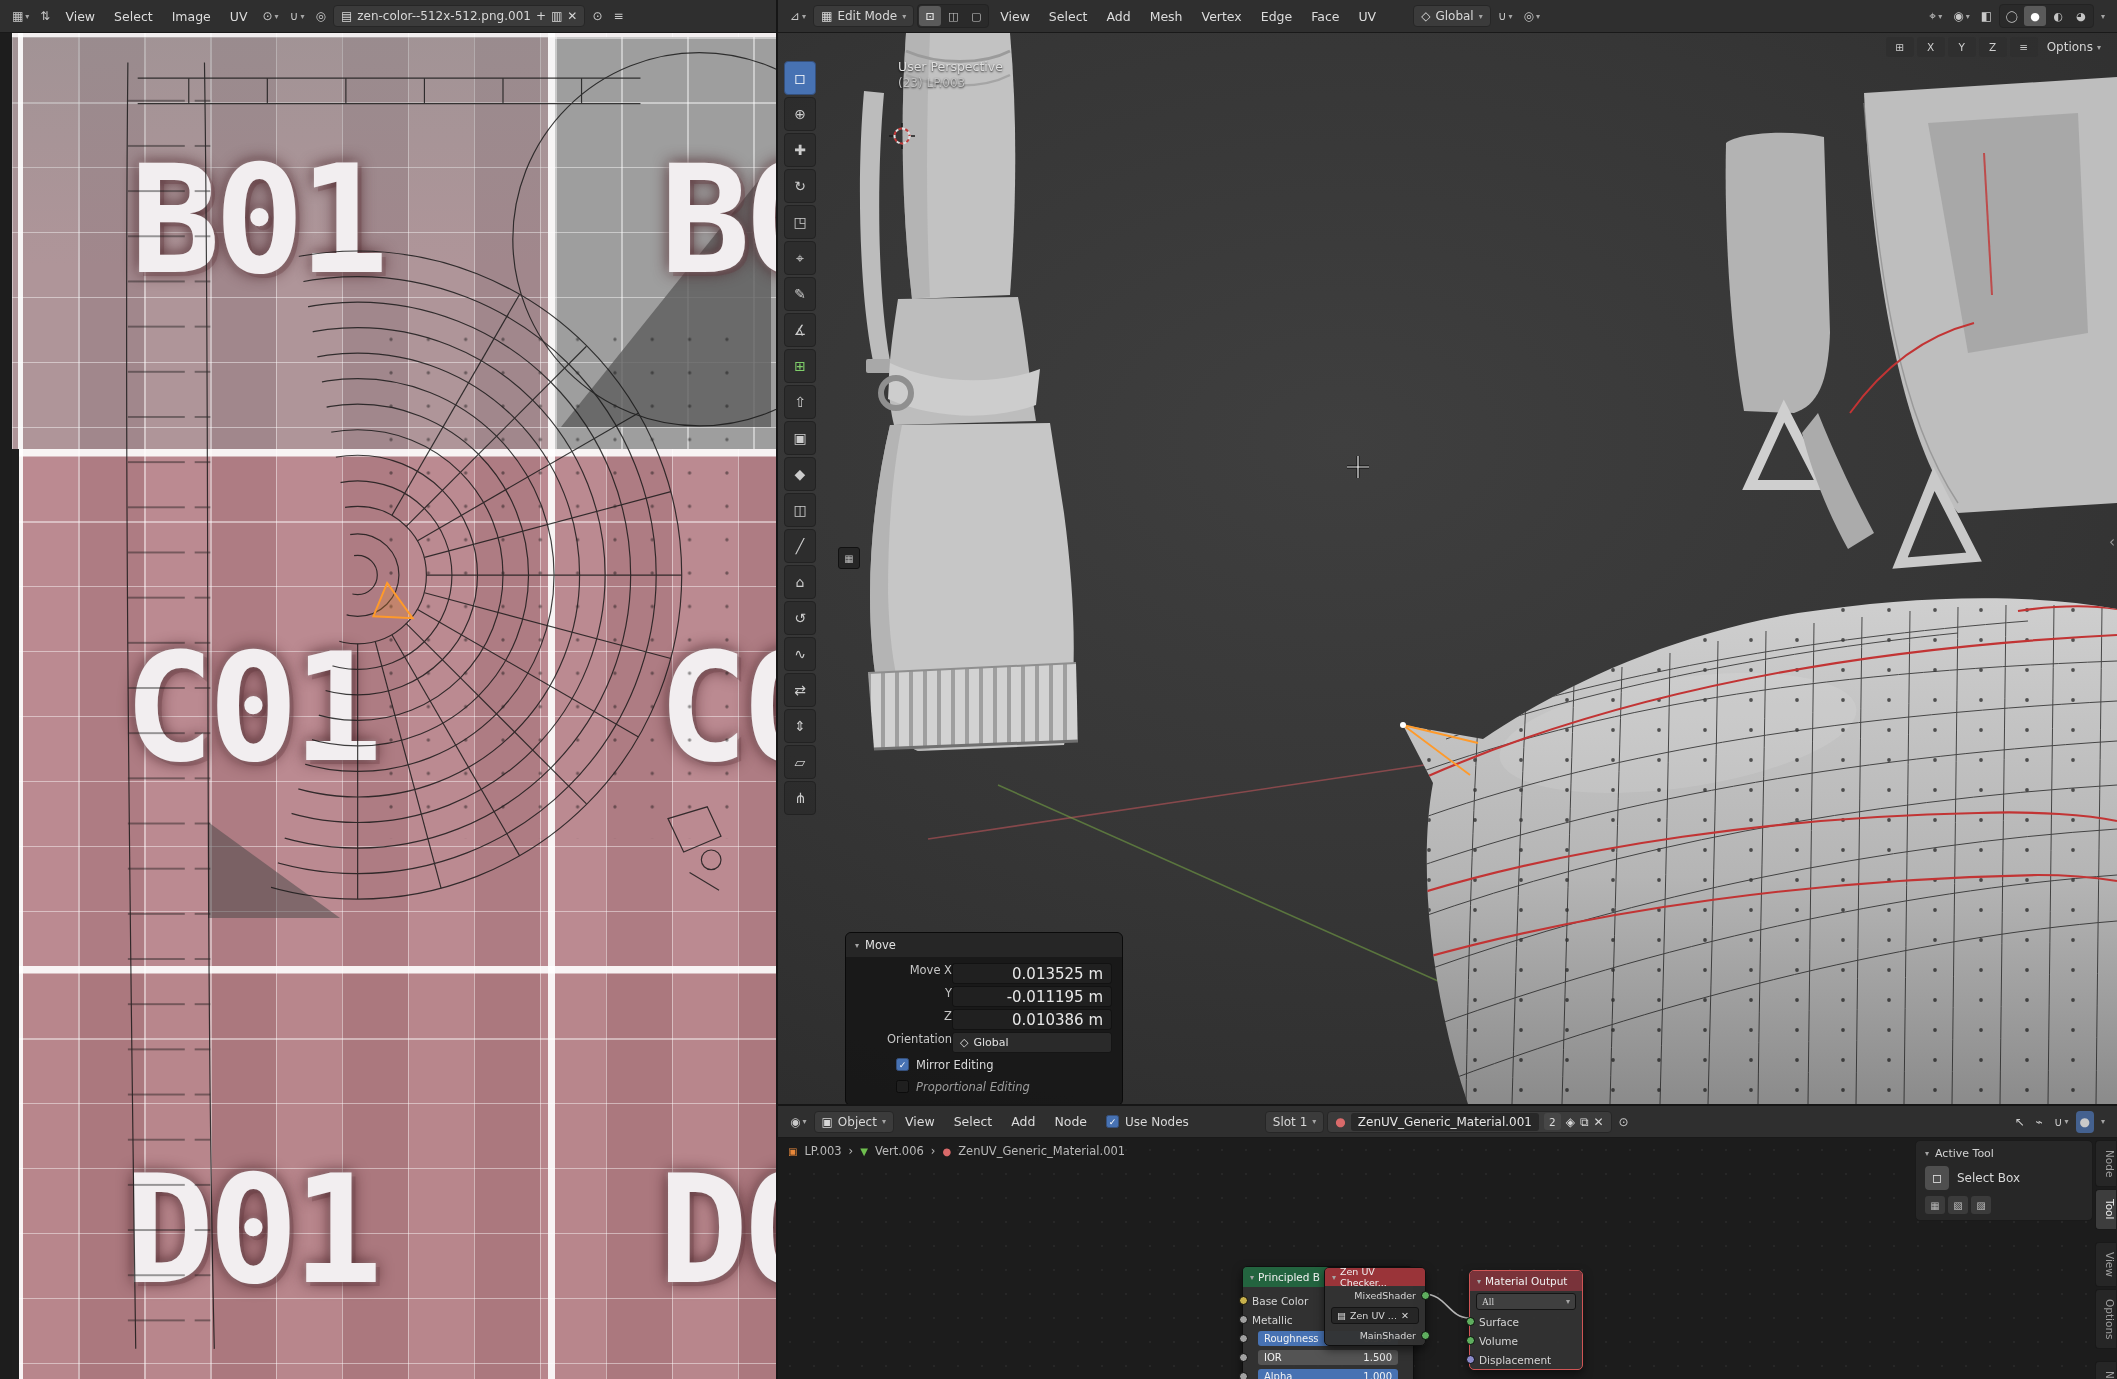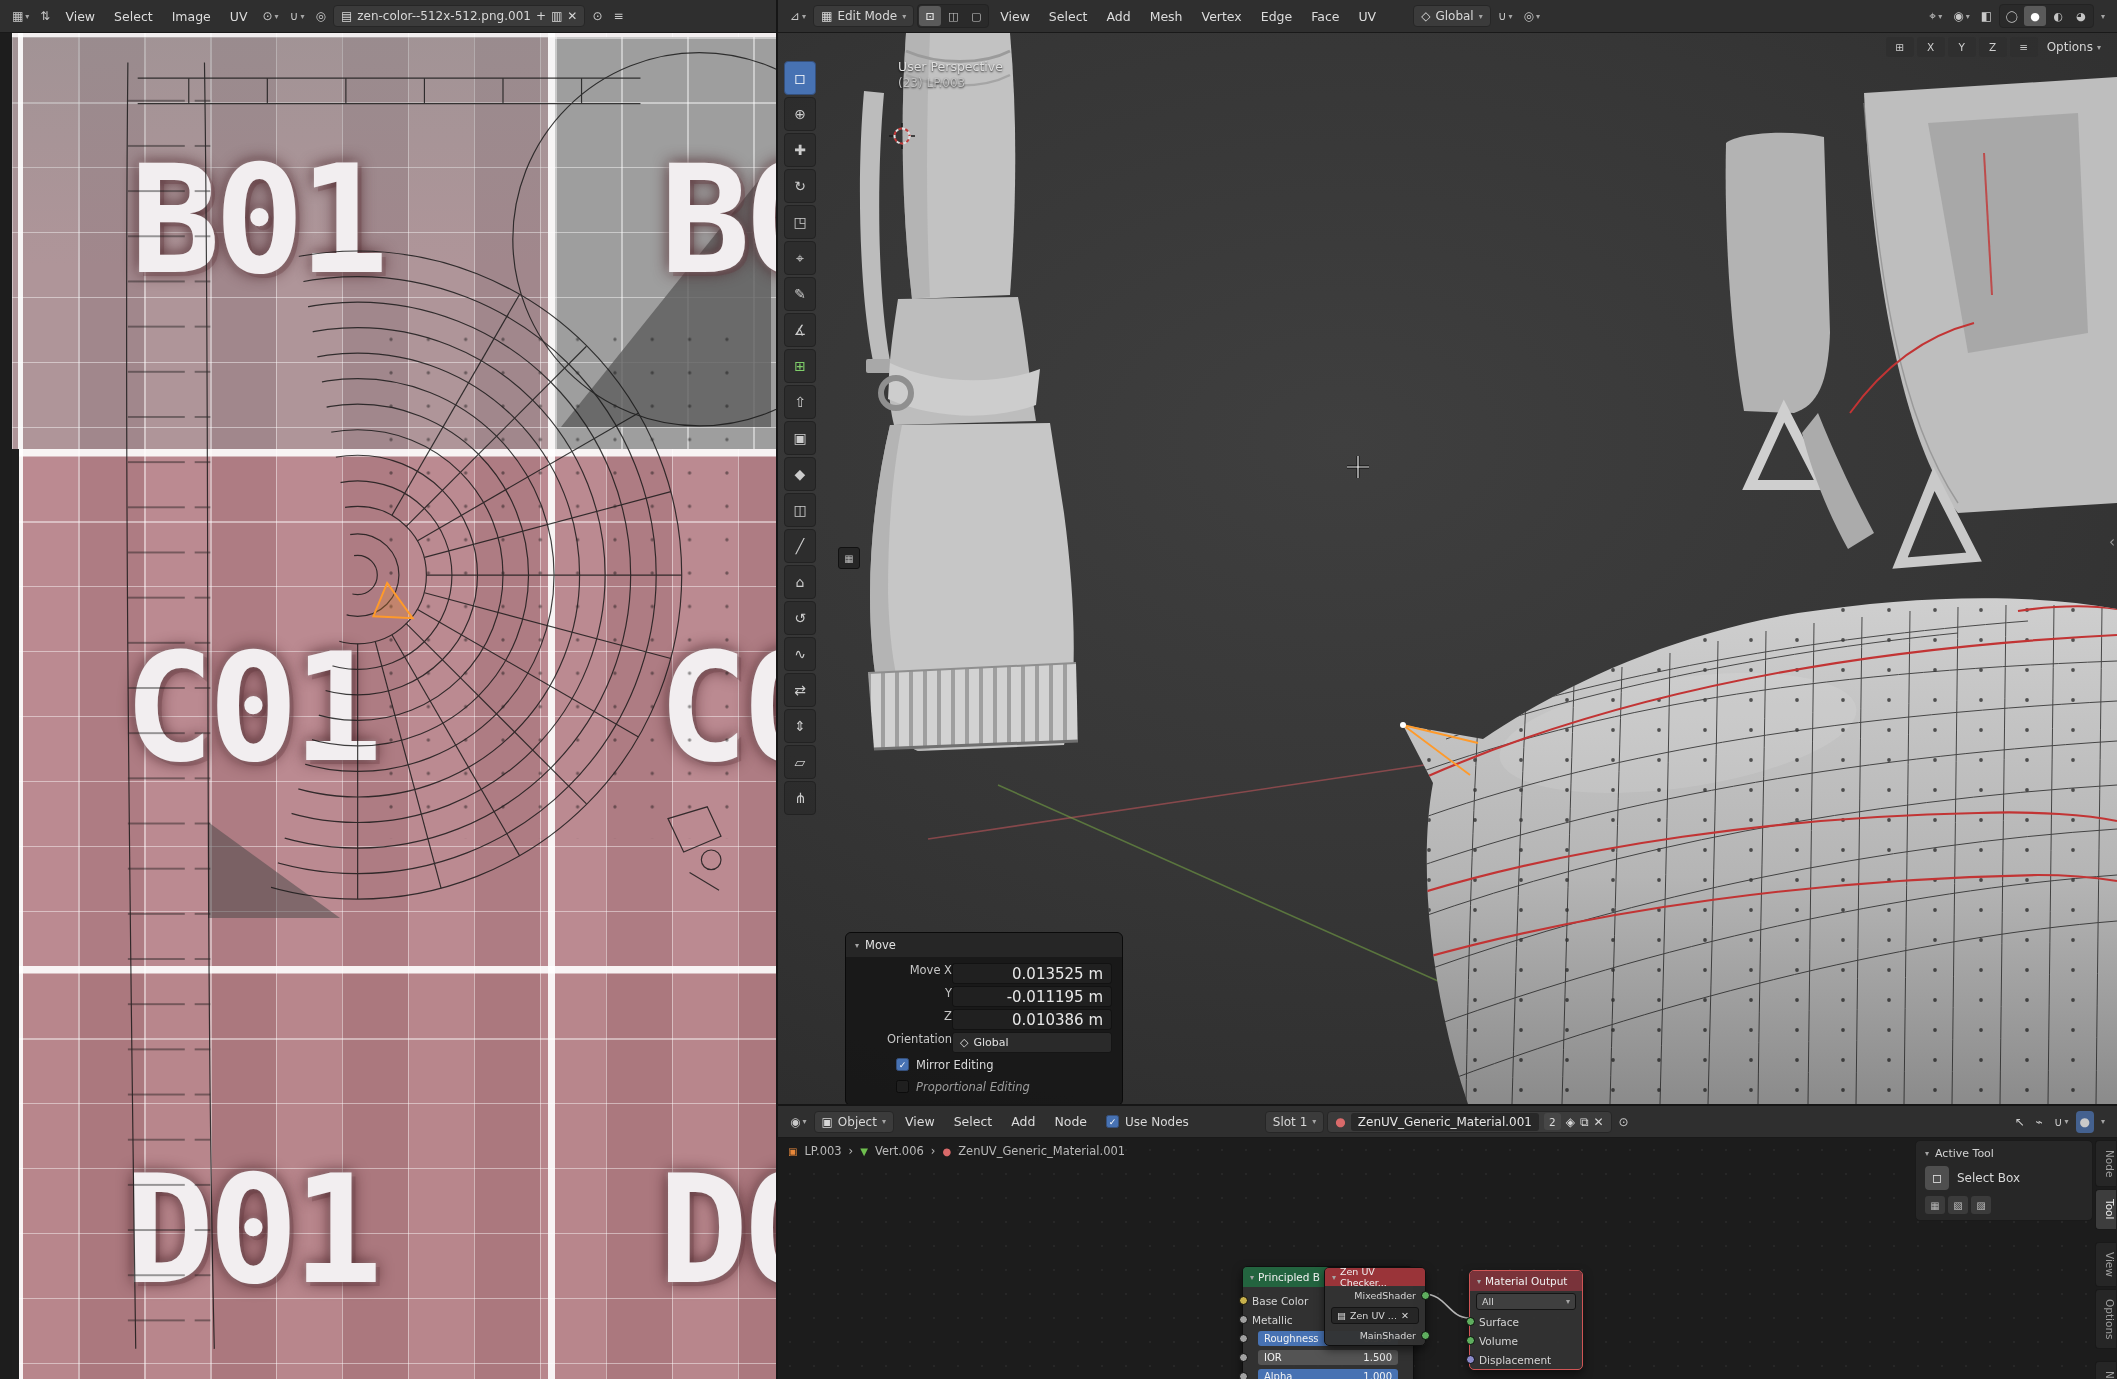--- a/index.html
+++ b/index.html
@@ -709,21 +709,21 @@
             <span>MainShader</span>
             <span class="sock out sk-grn"></span>
           </div>
         </div>
 
         <div class="node" style="left:691px;top:132px;width:112px;border-color:#cf5555;">
           <div class="node-head" style="background:#79333a;">
             <span class="car">▾</span>
             <span>Material Output</span>
           </div>
-          <div class="nwidget" style="background:#3f3f3f;">
+          <div class="nwidget" style="background:#3f3f3f;font-family:Liberation Serif, serif;">
             <span>All</span>
             <span class="spacer"></span>
             <span class="car">▾</span>
           </div>
           <div class="nrow">
             <span class="sock in sk-grn"></span>
             <span>Surface</span>
           </div>
           <div class="nrow">
             <span class="sock in sk-grn"></span>

